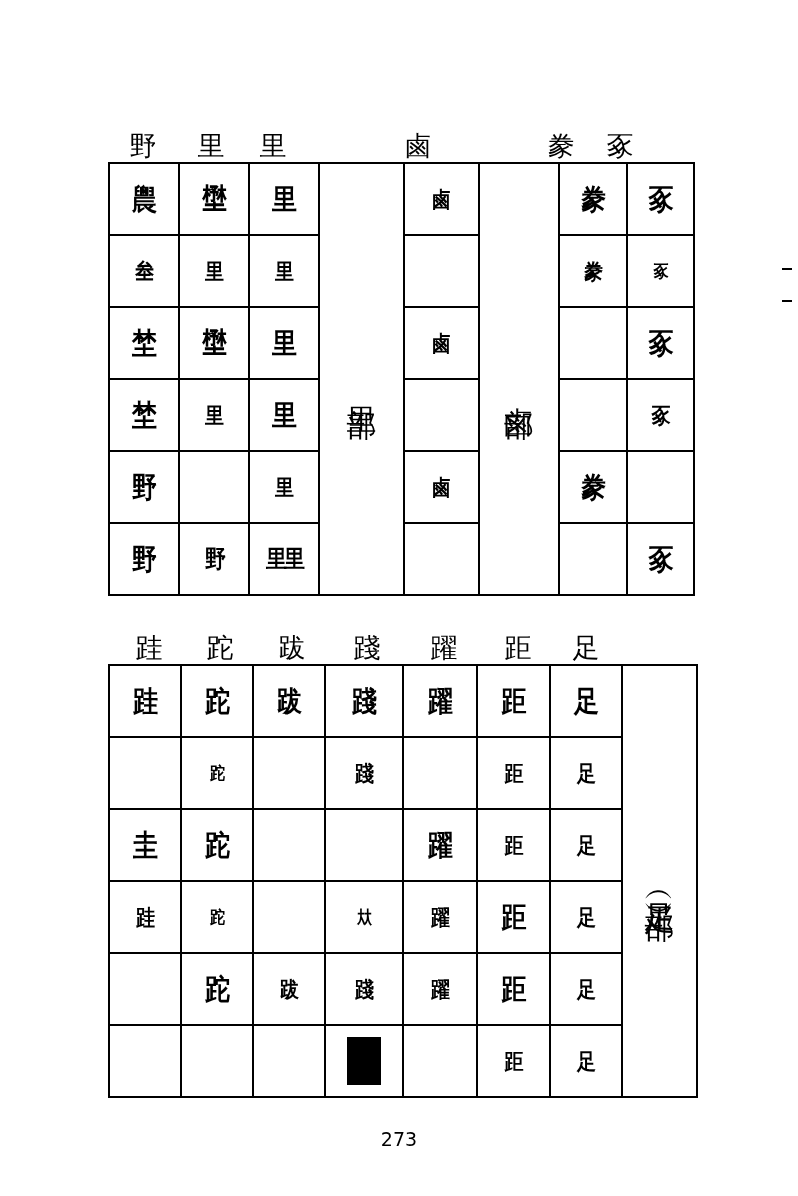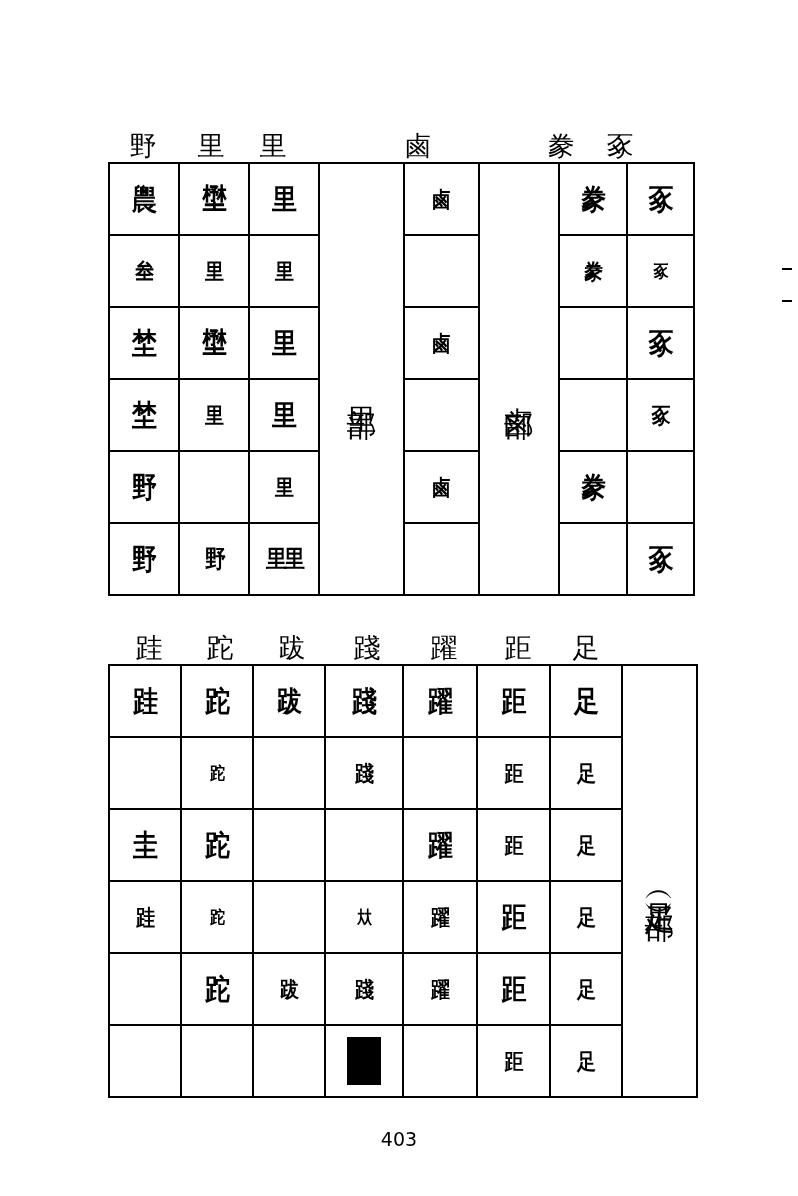--- a/index.html
+++ b/index.html
@@ -435,18 +435,18 @@
               <span class="gl small">距</span>
             </td>
           <td class="glyph">
               <span class="gl small">足</span>
             </td>
         </tr>
       </tbody>
     </table>
   </div>
 
-  <div class="pagenum" style="top:1128px;">403</div>
+  <div class="pagenum" style="top:1128px;">273</div>
 
   <div class="edge-tick" style="top:268px;"></div>
   <div class="edge-tick" style="top:300px;"></div>
 
 </div>
 
 </body></html>

